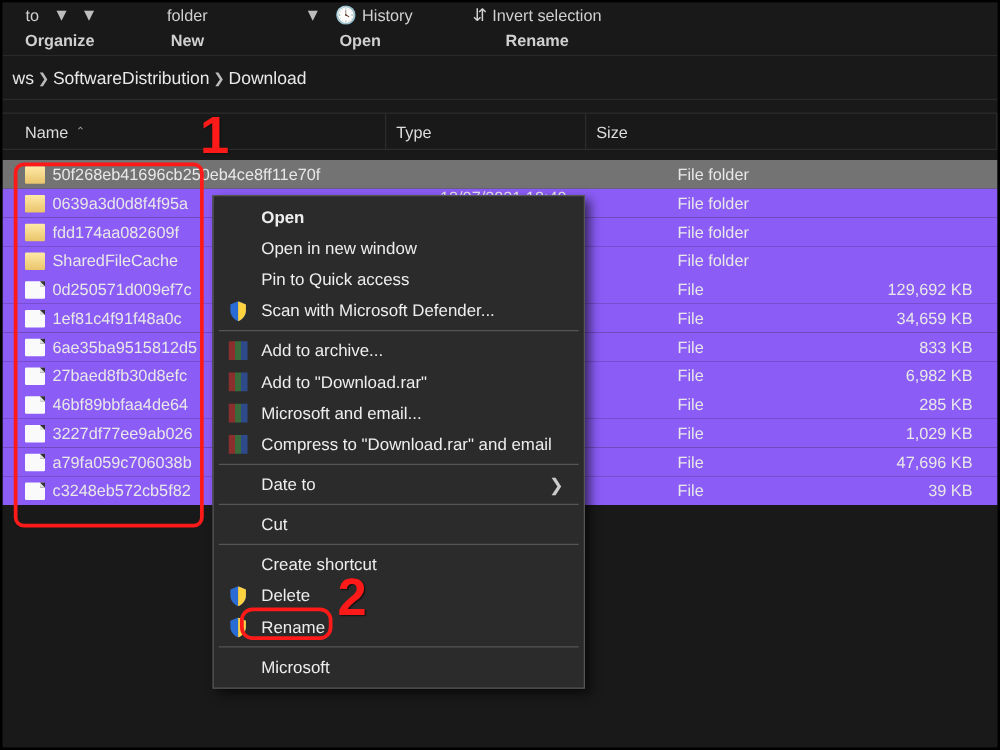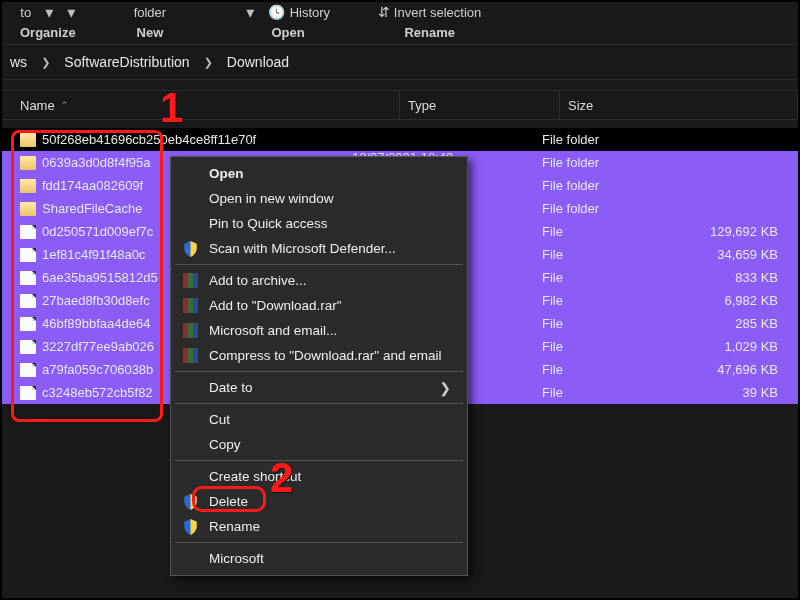--- a/index.html
+++ b/index.html
@@ -5,35 +5,35 @@
   * { margin: 0; padding: 0; box-sizing: border-box; font-family: "Segoe UI", sans-serif; }
   body { background: #191919; color: #e8e8e8; width: 800px; height: 600px; overflow: hidden; position: relative; font-size: 13px; border: 2px solid #000; }
   
   .ribbon { height: 43px; display: flex; align-items: flex-start; background: #191919; border-bottom: 1px solid #2a2a2a; }
   .ribbon-group { display: flex; flex-direction: column; align-items: center; justify-content: space-between; height: 100%; padding: 0 18px; color: #d0d0d0; font-size: 12px; }
   .ribbon-top { display: flex; gap: 14px; align-items: center; height: 20px; font-size: 13px; }
   .ribbon-top .mini { font-size: 16px; opacity: .9; }
   .ribbon-bottom { font-size: 13px; padding-bottom: 4px; font-weight: bold; }
   .history-icon, .invert-icon { font-size: 14px; margin-right: 4px; }
   
-  .crumbs { height: 35px; display: flex; align-items: center; gap: 14px; padding: 0 8px; background: #191919; border-bottom: 1px solid #2a2a2a; font-size: 14px; }
+  .crumbs { height: 35px; display: flex; align-items: center; gap: 3px; padding: 0 8px; background: #191919; border-bottom: 1px solid #2a2a2a; font-size: 14px; }
   .crumbs .chev { color: #bbb; font-size: 11px; }
   
   .headers { height: 30px; display: flex; align-items: center; background: #191919; border-top: 1px solid #2c2c2c; border-bottom: 1px solid #2c2c2c; color: #ddd; font-size: 13px; }
-  .col-name { width: 398px; padding-left: 18px; display:flex; align-items:center; gap:6px;text-align:center;}
+  .col-name { width: 307px; padding-left: 18px; display:flex; align-items:center; gap:6px;text-align:center;}
   .col-date { width: 190px; }
   .col-type { width: 160px; }
   .col-size { flex: 1; }
   .sort-caret { font-size: 9px; opacity: .7; }
   .headers > div { border-right: 1px solid #2c2c2c; height: 100%; display:flex; align-items:center; }
   .headers .col-date, .headers .col-type, .headers .col-size { padding-left: 8px; }
   
   .rows { }
   .row { height: 23px; display: flex; align-items: center; background: #8b5cf6; }
-  .row.sel { background: #000000; }
+  .row.sel { background: #737373; }
   .row .ico { width: 16px; height: 14px; margin: 0 6px 0 18px; }
   .folder-ico { background: linear-gradient(#ffe9a8,#e9c46a); border-radius: 1px; }
   .file-ico { background: #fafafa; border-radius: 1px; position: relative; }
   .file-ico::after { content:""; position:absolute; right:0; top:0; border-top:4px solid #2f2f2f; border-left:4px solid #ddd; }
   .row .name { flex: 0 0 310px; white-space: nowrap; overflow: hidden; }
   .row .date { flex: 0 0 190px; margin-top: 36px; }
   .row .type { flex: 0 0 160px; }
   .row .size { flex: 1; text-align: right; padding-right: 20px; }
   
   .context { position: absolute; left: 168px; top: 154px; width: 298px; background: #2b2b2b; border: 1px solid #555; box-shadow: 4px 4px 8px rgba(0,0,0,.6); z-index: 10; padding: 4px 2px; }
@@ -243,23 +243,20 @@
     </div>
   <div class="ctx-sep"></div>
   <div class="ctx-item">
       <span>Date to</span>
       <span class="arr">❯</span>
     </div>
   <div class="ctx-sep"></div>
   <div class="ctx-item">
       <span>Cut</span>
     </div>
-  <div class="ctx-item">
-      <span>Copy</span>
-    </div>
   <div class="ctx-sep"></div>
   <div class="ctx-item">
       <span>Create shortcut</span>
     </div>
   <div class="ctx-item">
     <span class="ctx-icon">
         <svg class="shield" viewBox="0 0 16 18">
           <path d="M8 0 L15 3 V8 C15 13 12 16 8 18 C4 16 1 13 1 8 V3 Z" fill="#2b6cd4"></path>
           <path d="M8 0 L15 3 V8 C15 13 12 16 8 18 V0 Z" fill="#ffd23f"></path>
         </svg>

